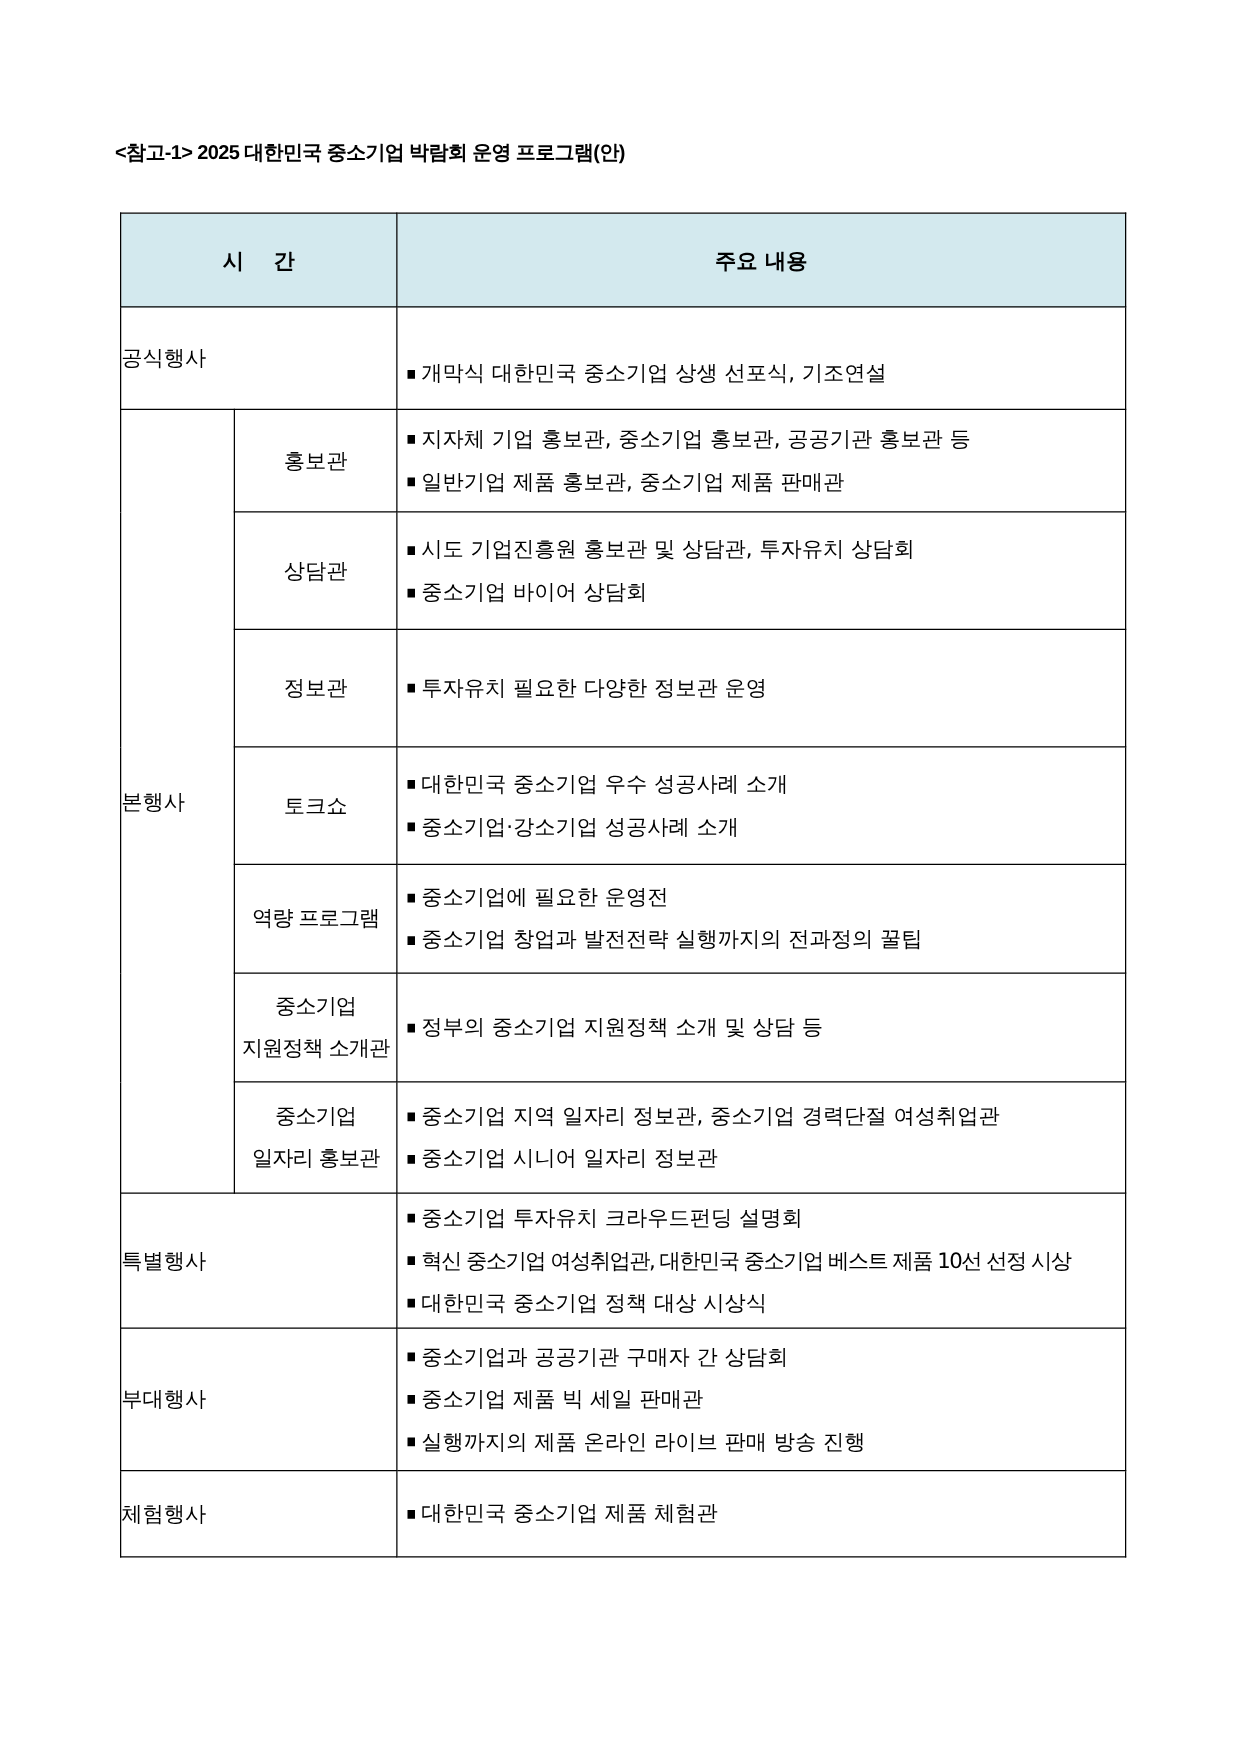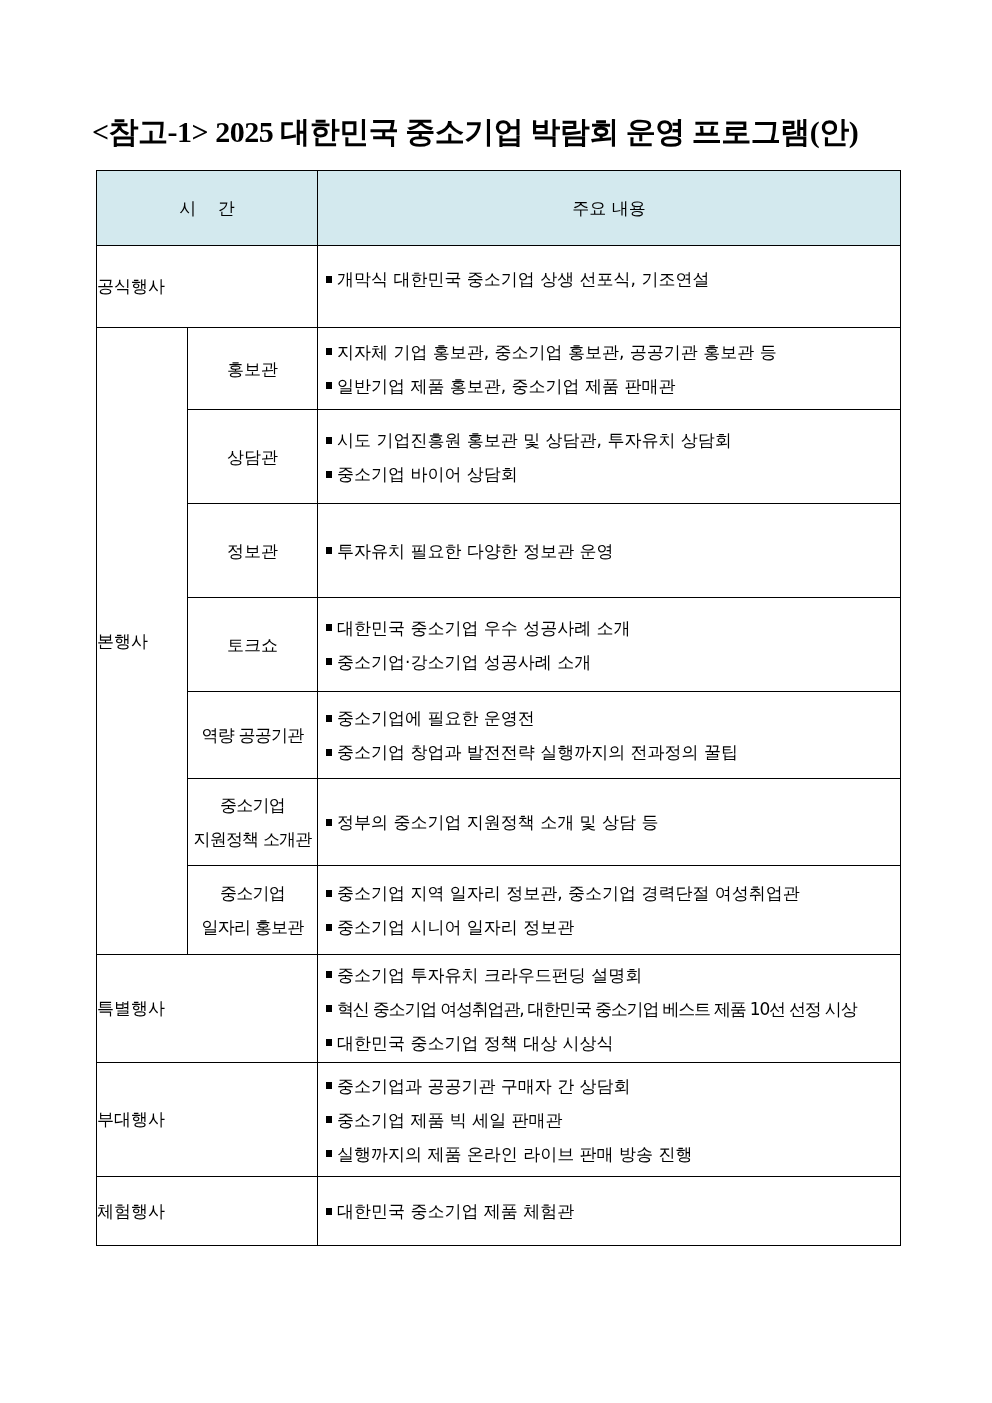--- a/index.html
+++ b/index.html
@@ -1,20 +1,20 @@
 <!DOCTYPE html>
 <html><head>
 <meta charset="utf-8">
 <style>
   html, body { margin: 0; padding: 0; background: #ffffff; }
   body { width: 992px; height: 1403px; position: relative; font-family: "DejaVu Sans", sans-serif; color: #000; }
-  .title { position: absolute; left: 92px; top: 112px; font-size: 30px; font-weight: bold; letter-spacing: -0.5px; white-space: nowrap; font-family: Liberation Serif, serif; }
+  .title { position: absolute; left: 92px; top: 112px; font-size: 16px; font-weight: bold; letter-spacing: -0.5px; white-space: nowrap; font-family: Liberation Sans, sans-serif; }
   table.prog { position: absolute; left: 96px; top: 170px; width: 804px; border-collapse: collapse; table-layout: fixed; }
   table.prog td, table.prog th { border: 1.3px solid #000; padding: 0; font-size: 17px; vertical-align: middle; }
-  table.prog th { background: #d3e9ee; font-weight: normal; height: 74px; }
+  table.prog th { background: #d3e9ee; font-weight: bold; height: 74px; }
   .cat { text-align: left; }
   .sub { text-align: center; line-height: 34px; }
   .content { padding-left: 8px !important; }
   .bullet-line { display: flex; align-items: center; line-height: 34px; white-space: nowrap; }
   .sq { display: inline-block; width: 6px; height: 7px; background: #000; margin-right: 5px; flex: none; }
   .narrow { letter-spacing: -0.8px; }
 </style>
 </head>
 <body>
 
@@ -27,21 +27,21 @@
       <col style="width:583px">
     </colgroup>
   <tbody>
       <tr>
     <th colspan="2" style="white-space:pre">시    간</th>
     <th>주요 내용</th>
   </tr>
 
   <tr style="height:82px">
     <td colspan="2" class="cat">공식행사</td>
-    <td class="content" style="vertical-align:top;padding-top:16px">
+    <td class="content" style="vertical-align:top;padding-top:36px">
       <div class="bullet-line">
             <span class="sq"></span>
             <span>개막식 대한민국 중소기업 상생 선포식, 기조연설</span>
           </div>
     </td>
   </tr>
 
   <tr style="height:82px">
     <td rowspan="7" class="cat">본행사</td>
     <td class="sub">홍보관</td>
@@ -89,21 +89,21 @@
             <span>대한민국 중소기업 우수 성공사례 소개</span>
           </div>
       <div class="bullet-line">
             <span class="sq"></span>
             <span>중소기업·강소기업 성공사례 소개</span>
           </div>
     </td>
   </tr>
 
   <tr style="height:87px">
-    <td class="sub narrow">역량 공공기관</td>
+    <td class="sub narrow">역량 프로그램</td>
     <td class="content">
       <div class="bullet-line">
             <span class="sq"></span>
             <span>중소기업에 필요한 운영전</span>
           </div>
       <div class="bullet-line">
             <span class="sq"></span>
             <span>중소기업 창업과 발전전략 실행까지의 전과정의 꿀팁</span>
           </div>
     </td>

